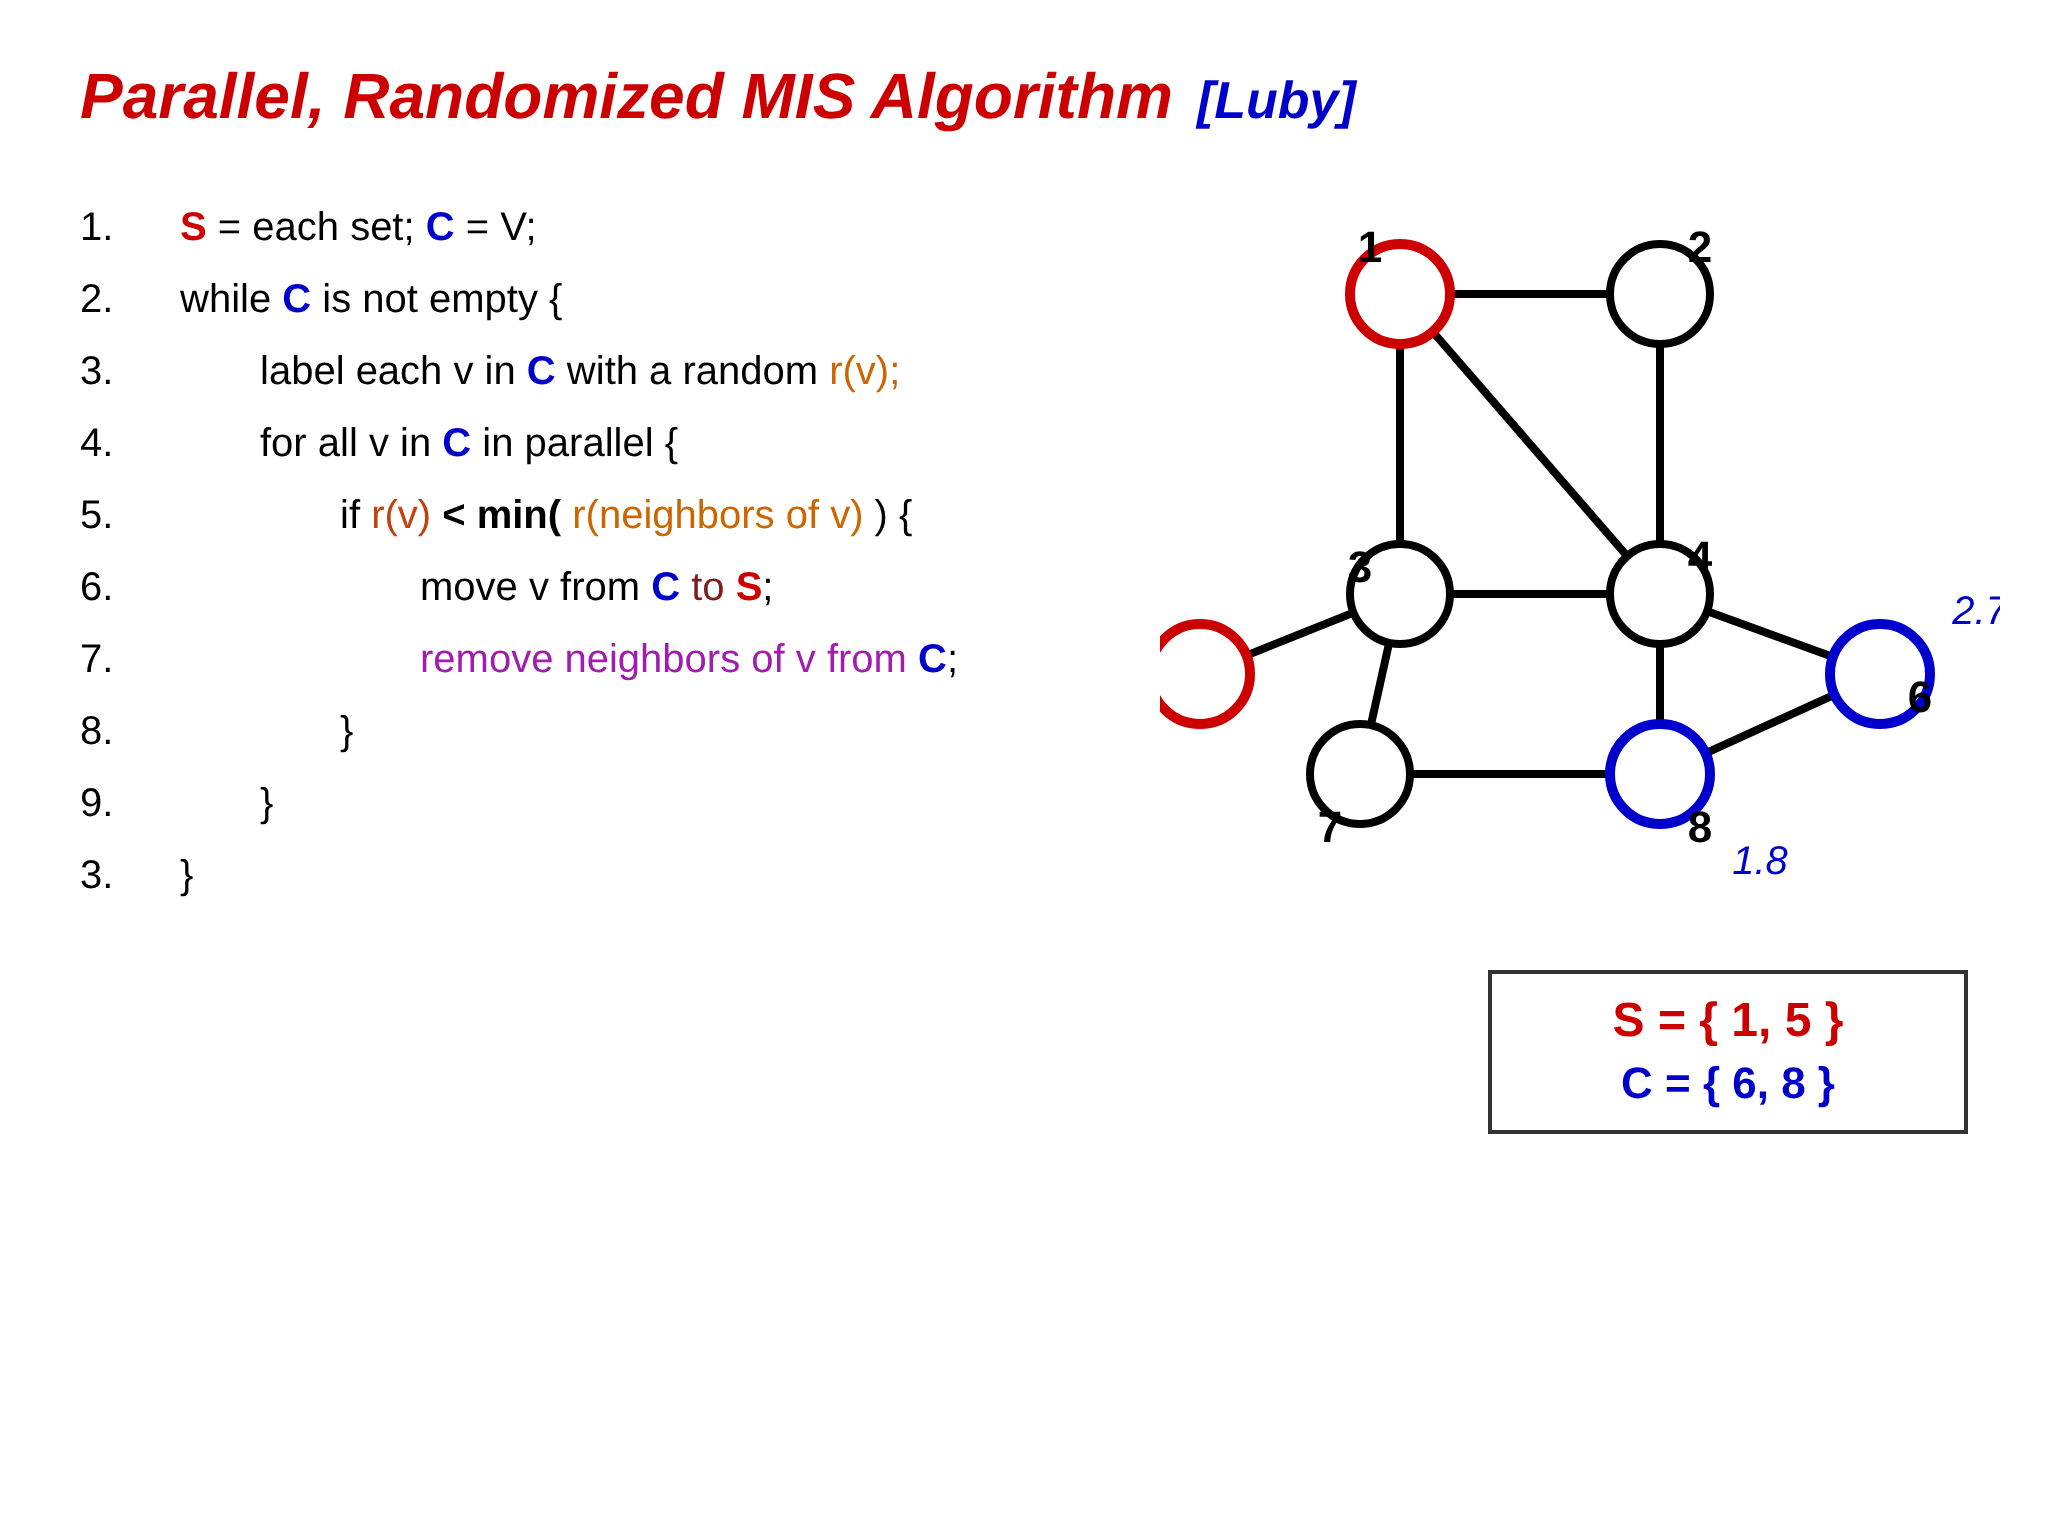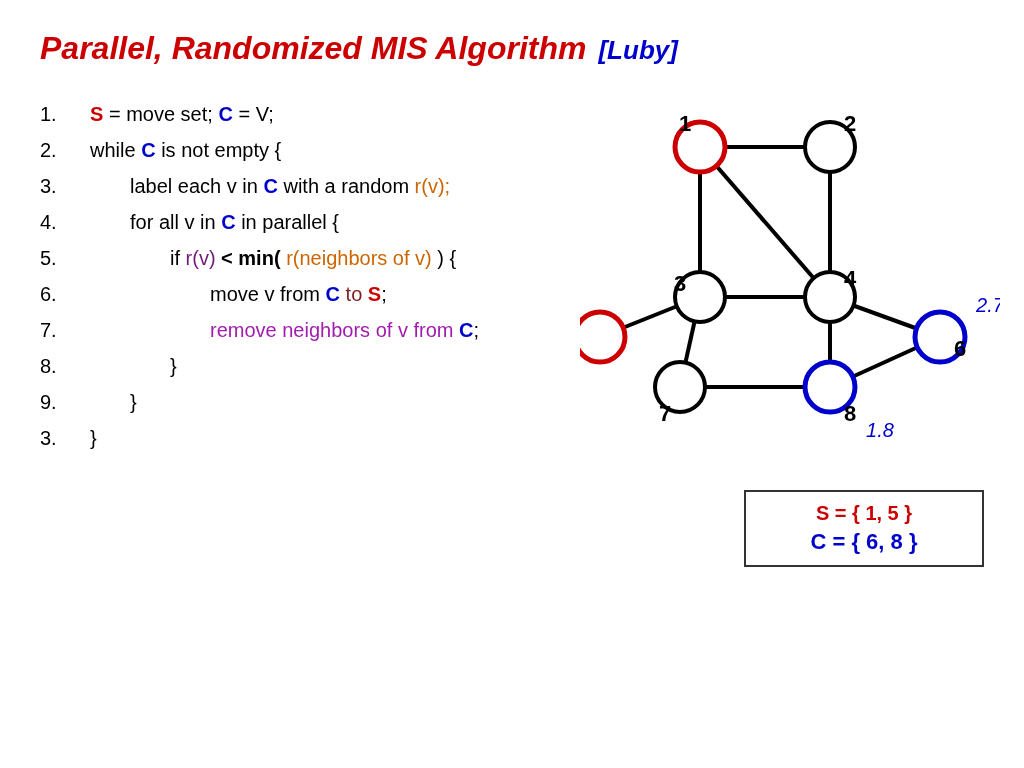--- a/index.html
+++ b/index.html
@@ -77,21 +77,21 @@
       position: absolute;
       bottom: 10px;
       right: 0;
       border: 2px solid #333;
       padding: 10px 30px;
       text-align: center;
       background: white;
     }
 
     .info-box .s-line {
-      font-size: 20px;
+      font-size: 24px;
       font-weight: bold;
       color: #cc0000;
       margin-bottom: 4px;
     }
     .info-box .c-line {
       font-size: 22px;
       font-weight: bold;
       color: #0000cc;
     }
   </style>
@@ -103,37 +103,37 @@
   <div class="title">
     <span>Parallel, Randomized MIS Algorithm</span>
     <span class="title-luby">[Luby]</span>
   </div>
 
   <div class="content">
 
     <div class="algorithm" id="algorithm-container">
     <div class="algo-line">
           <span class="line-num">1.</span>
-          <div style="margin-left: 0px;"><span style="color: rgb(204, 0, 0); font-weight: bold;">S</span><span style="color: black;"> = move set;  </span><span style="color: rgb(0, 0, 204); font-weight: bold;">C</span><span style="color: black;"> = V;</span></div>
+          <div style="margin-left: 0px;"><span style="color: rgb(204, 0, 0); font-weight: bold;">S</span><span style="color: black;"> = each set;  </span><span style="color: rgb(0, 0, 204); font-weight: bold;">C</span><span style="color: black;"> = V;</span></div>
         </div>
         <div class="algo-line">
           <span class="line-num">2.</span>
           <div style="margin-left: 0px;"><span style="color: black;">while  </span><span style="color: rgb(0, 0, 204); font-weight: bold;">C</span><span style="color: black;">  is not empty {</span></div>
         </div>
         <div class="algo-line">
           <span class="line-num">3.</span>
           <div style="margin-left: 40px;"><span style="color: black;">label each v in </span><span style="color: rgb(0, 0, 204); font-weight: bold;">C</span><span style="color: black;"> with a random </span><span style="color: rgb(204, 102, 0);">r(v);</span></div>
         </div>
         <div class="algo-line">
           <span class="line-num">4.</span>
           <div style="margin-left: 40px;"><span style="color: black;">for all v in </span><span style="color: rgb(0, 0, 204); font-weight: bold;">C</span><span style="color: black;"> in parallel {</span></div>
         </div>
         <div class="algo-line">
           <span class="line-num">5.</span>
-          <div style="margin-left: 80px;"><span style="color: black;">if </span><span style="color: #701a75;">r(v)</span><span style="color: black; font-weight: bold;"> &lt; min( </span><span style="color: rgb(204, 102, 0);">r(neighbors of v)</span><span style="color: black;"> ) {</span></div>
+          <div style="margin-left: 80px;"><span style="color: black;">if </span><span style="color: #c2410c;">r(v)</span><span style="color: black; font-weight: bold;"> &lt; min( </span><span style="color: rgb(204, 102, 0);">r(neighbors of v)</span><span style="color: black;"> ) {</span></div>
         </div>
         <div class="algo-line">
           <span class="line-num">6.</span>
           <div style="margin-left: 120px;"><span style="color: black;">move v from </span><span style="color: rgb(0, 0, 204); font-weight: bold;">C</span><span style="color: #7f1d1d;"> to </span><span style="color: rgb(204, 0, 0); font-weight: bold;">S</span><span style="color: black;">;</span></div>
         </div>
         <div class="algo-line">
           <span class="line-num">7.</span>
           <div style="margin-left: 120px;"><span style="color: #a21caf;">remove neighbors of v from </span><span style="color: rgb(0, 0, 204); font-weight: bold;">C</span><span style="color: black;">;</span></div>
         </div>
         <div class="algo-line">

